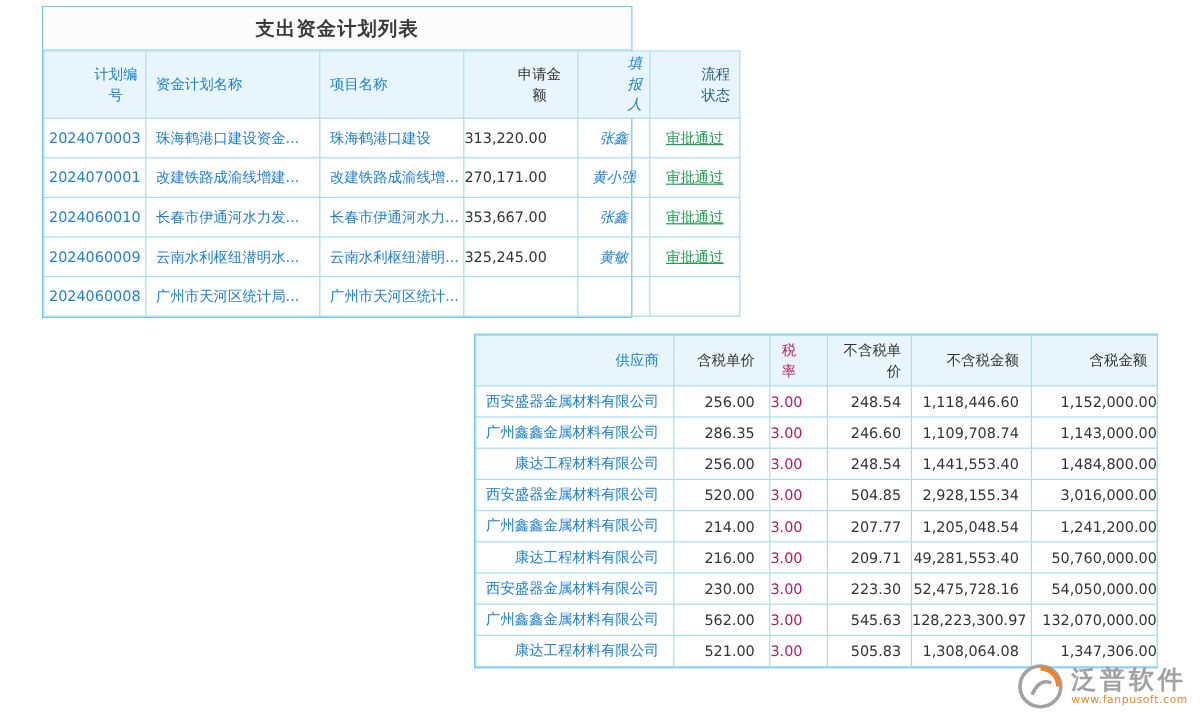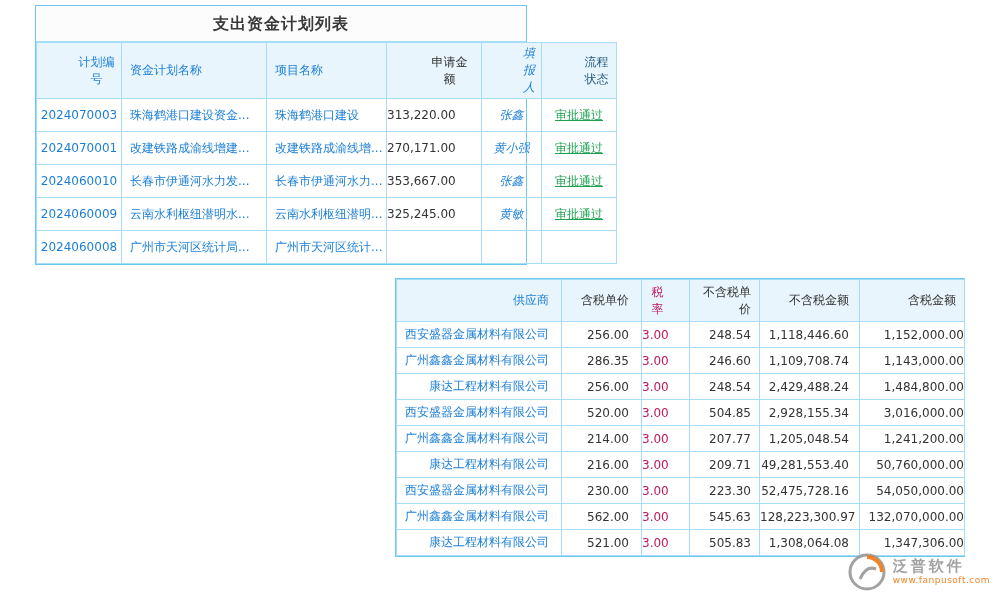--- a/index.html
+++ b/index.html
@@ -83,21 +83,21 @@
     position: absolute;
     right: 10px;
     bottom: 8px;
     display: flex;
     align-items: center;
     gap: 6px;
     z-index: 10;
     opacity: 0.92;
   }
   .wm-text { display: flex; flex-direction: column; line-height: 1.1; }
-  .wm-brand { font-size: 15px; font-weight: bold; letter-spacing: 3px; }
+  .wm-brand { font-size: 21px; font-weight: bold; letter-spacing: 3px; }
   .wm-url { font-size: 9px; margin-top: 2px; letter-spacing: 0.5px; }
 </style>
 </head>
 <body style="--link: #1c7fd6; --header-text: #2c6083; --border-outer: #6fc6ee;">
 
 <section class="table-card plan-card">
   <div class="card-title">支出资金计划列表</div>
   <table>
     <thead>
         <tr id="plan-head">
@@ -181,21 +181,21 @@
           <td class="c2">3.00</td>
           <td class="c3">246.60</td>
           <td class="c4">1,109,708.74</td>
           <td class="c5">1,143,000.00</td>
         </tr>
         <tr>
           <td class="c0">康达工程材料有限公司</td>
           <td class="c1">256.00</td>
           <td class="c2">3.00</td>
           <td class="c3">248.54</td>
-          <td class="c4">2,429,488.24</td>
+          <td class="c4">1,441,553.40</td>
           <td class="c5">1,484,800.00</td>
         </tr>
         <tr>
           <td class="c0">西安盛器金属材料有限公司</td>
           <td class="c1">520.00</td>
           <td class="c2">3.00</td>
           <td class="c3">504.85</td>
           <td class="c4">2,928,155.34</td>
           <td class="c5">3,016,000.00</td>
         </tr>

